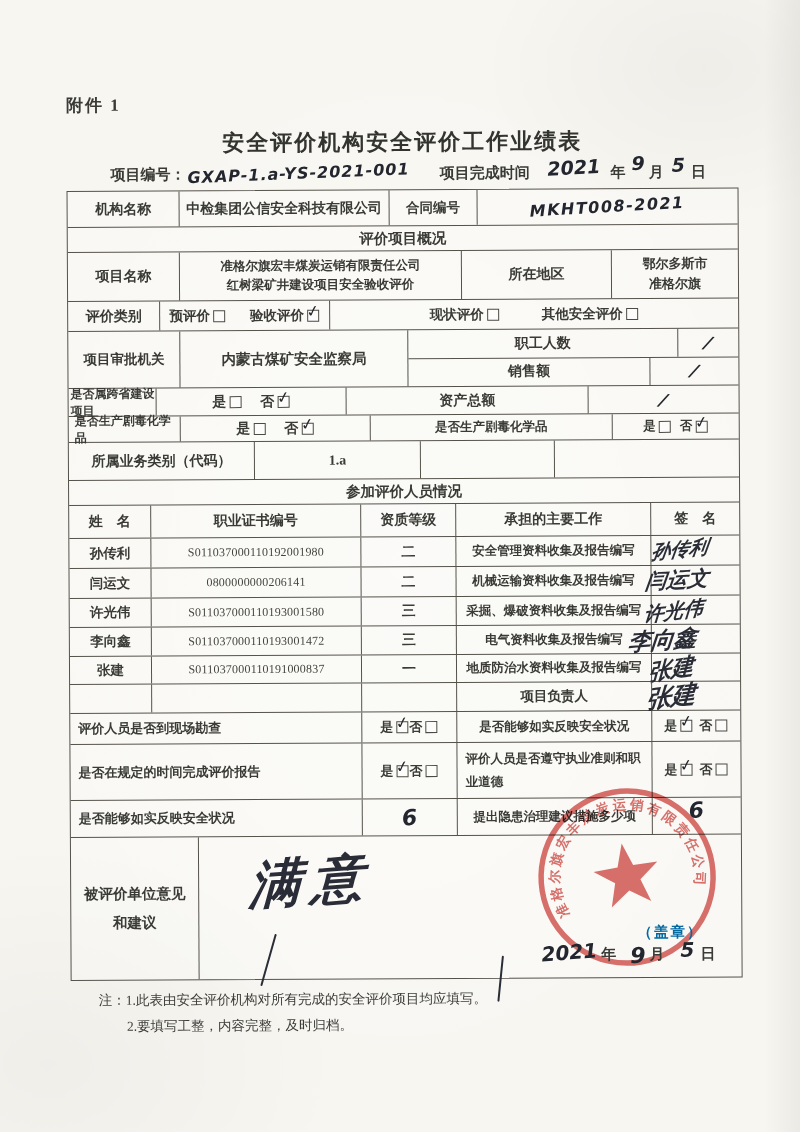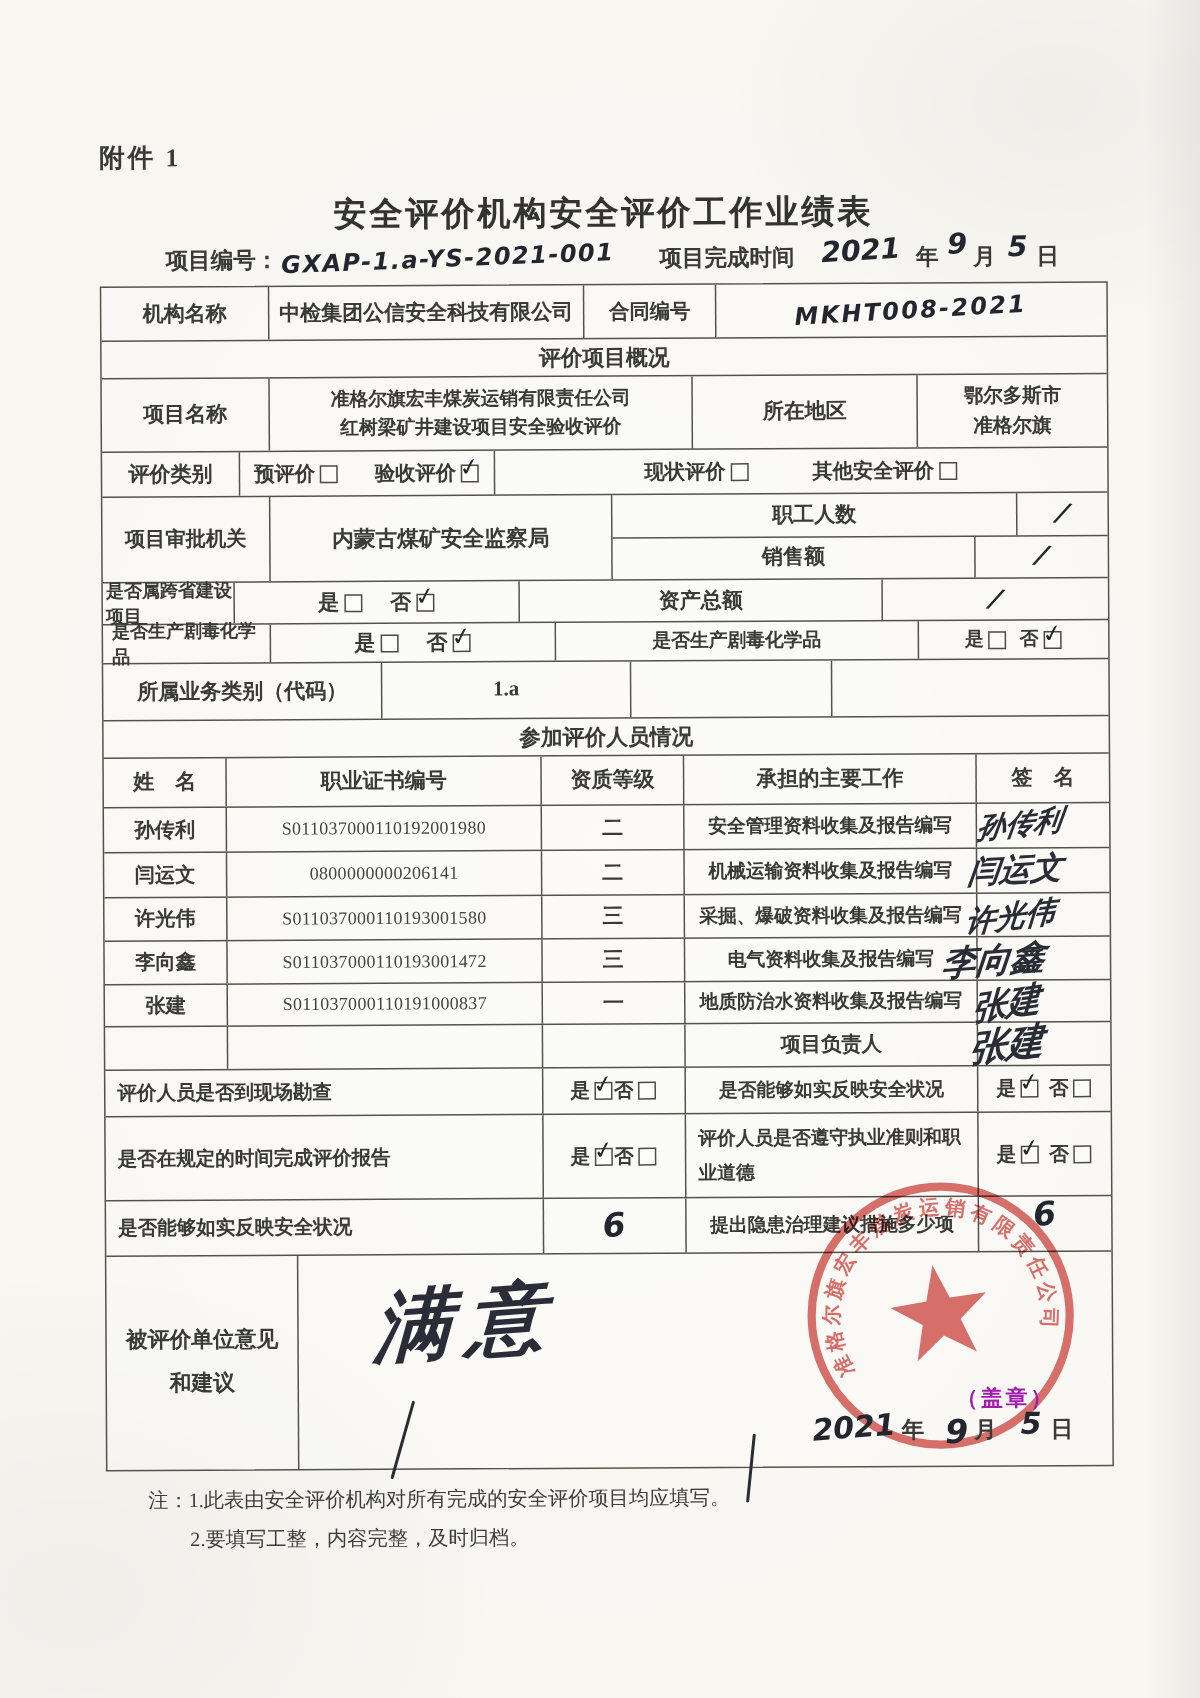--- a/index.html
+++ b/index.html
@@ -45,21 +45,21 @@
   .sig{position:absolute;font-style:italic;font-weight:bold;color:#2a2d36;white-space:nowrap;
        font-family:"DejaVu Sans",sans-serif;}
   .six{font-size:22px;transform:rotate(-4deg);}
   .slash{font-size:17px;transform:rotate(8deg) skewX(-10deg);}
   .cert{font-weight:normal;font-size:12px;letter-spacing:0.2px;color:#45453f;font-family:"Liberation Serif",serif;}
   .manyi{position:absolute;left:50px;top:10px;font-size:52px;letter-spacing:10px;
          transform:rotate(-4deg) skewX(-6deg);font-family:"DejaVu Sans",sans-serif;
          font-style:italic;font-weight:bold;color:#2a2d38;}
   .stamp{position:absolute;left:333px;top:-53px;opacity:0.78;transform:rotate(-9deg);
          mix-blend-mode:multiply;z-index:5;}
-  .seal-note{position:absolute;left:438px;top:88px;font-size:14.5px;letter-spacing:2px;color:#a21caf;z-index:6;}
+  .seal-note{position:absolute;left:438px;top:88px;font-size:14.5px;letter-spacing:2px;color:#0369a1;z-index:6;}
   .seal-date{position:absolute;left:342px;top:104px;display:flex;align-items:baseline;font-size:15px;z-index:6;}
   .stroke{position:absolute;background:#2a2d36;width:2px;z-index:4;border-radius:2px;}
   .notes{margin-top:7px;margin-left:28px;font-size:13.5px;line-height:1.9;color:#3c3c38;}
   .notes .indent{margin-left:28px;}
   .f12{font-size:12px;}.f125{font-size:12.5px;}.f13{font-size:13px;}.f135{font-size:13.5px;}.f145{font-size:14.5px;}
   .ml44{margin-left:44px;}.ml30{margin-left:30px;}.ml18{margin-left:18px;}.ml10{margin-left:10px;}
   .ml8{margin-left:8px;}.ml6{margin-left:6px;}.ml4{margin-left:4px;}
 </style>
 </head>
 <body>

